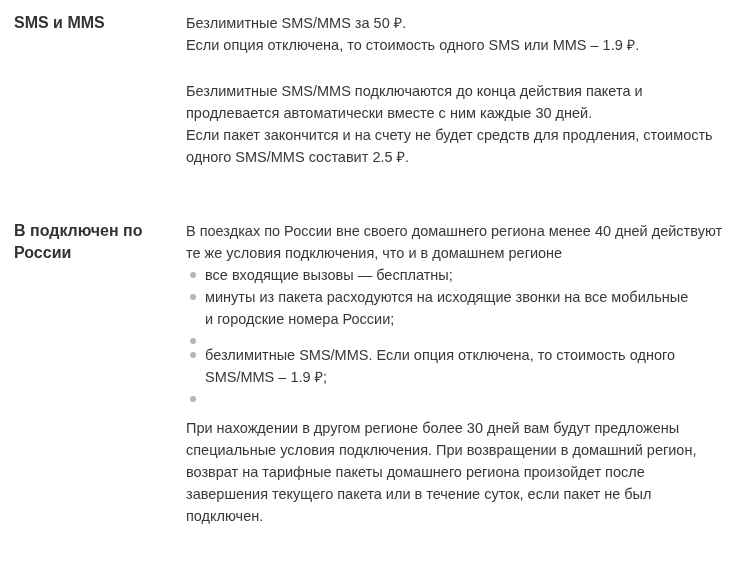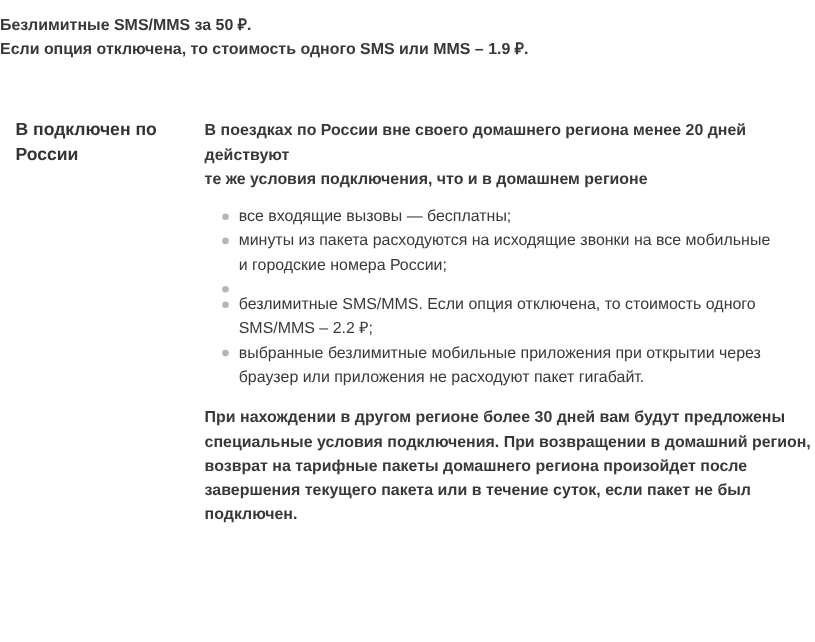--- a/index.html
+++ b/index.html
@@ -40,28 +40,27 @@
   .content-col {
     box-sizing: border-box;
     width: 555px;
     flex: none;
     font-size: 14.5px;
     line-height: 22px;
   }
   .para {
     margin: 0;
     white-space: pre-line;
-    font-weight: bold;
   }
   .para + .para {
     margin-top: 24px;
   }
   .bullet-list {
     list-style: none;
-    margin: 12px;
+    margin: 0;
     padding: 0;
   }
   .bullet-list li {
     display: flex;
     align-items: flex-start;
   }
   .dot {
     flex: none;
     width: 6px;
     height: 6px;
@@ -75,53 +74,56 @@
   .outro {
     margin-top: 15px;
   }
 </style>
 </head>
 <body>
 
 <div class="page">
 
   <section class="row row-first">
+    <div class="label-col">SMS и MMS</div>
     <div class="content-col">
       <p class="para">Безлимитные SMS/MMS за 50 ₽.
 Если опция отключена, то стоимость одного SMS или MMS – 1.9 ₽.</p>
+      <p class="para">Безлимитные SMS/MMS подключаются до конца действия пакета и
+продлевается автоматически вместе с ним каждые 30 дней.
+Если пакет закончится и на счету не будет средств для продления, стоимость
+одного SMS/MMS составит 2.5 ₽.</p>
     </div>
   </section>
 
   <section class="row row-gap">
     <div class="label-col">В подключен по России</div>
     <div class="content-col">
-      <p class="para">В поездках по России вне своего домашнего региона менее 20 дней действуют
+      <p class="para">В поездках по России вне своего домашнего региона менее 40 дней действуют
 те же условия подключения, что и в домашнем регионе</p>
       <ul class="bullet-list">
         <li>
           <span class="dot"></span>
           <span class="li-text">все входящие вызовы — бесплатны;</span>
         </li>
         <li>
           <span class="dot"></span>
           <span class="li-text">минуты из пакета расходуются на исходящие звонки на все мобильные
 и городские номера России;</span>
         </li>
         <li>
           <span class="dot"></span>
         </li>
         <li>
           <span class="dot"></span>
           <span class="li-text">безлимитные SMS/MMS. Если опция отключена, то стоимость одного
-SMS/MMS – 2.2 ₽;</span>
+SMS/MMS – 1.9 ₽;</span>
         </li>
         <li>
           <span class="dot"></span>
-          <span class="li-text">выбранные безлимитные мобильные приложения при открытии через
-браузер или приложения не расходуют пакет гигабайт.</span>
         </li>
       </ul>
       <p class="para outro">При нахождении в другом регионе более 30 дней вам будут предложены
 специальные условия подключения. При возвращении в домашний регион,
 возврат на тарифные пакеты домашнего региона произойдет после
 завершения текущего пакета или в течение суток, если пакет не был
 подключен.</p>
     </div>
   </section>
 

